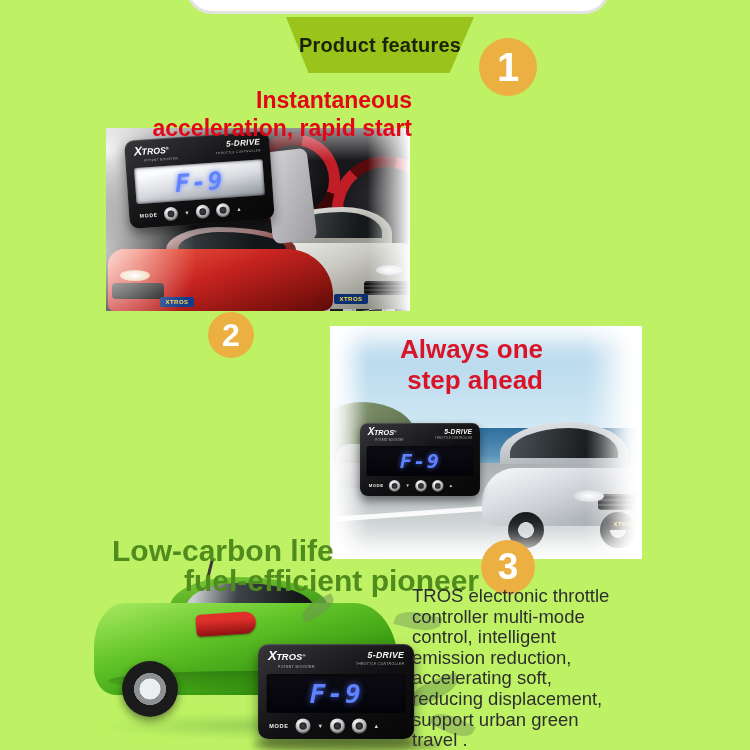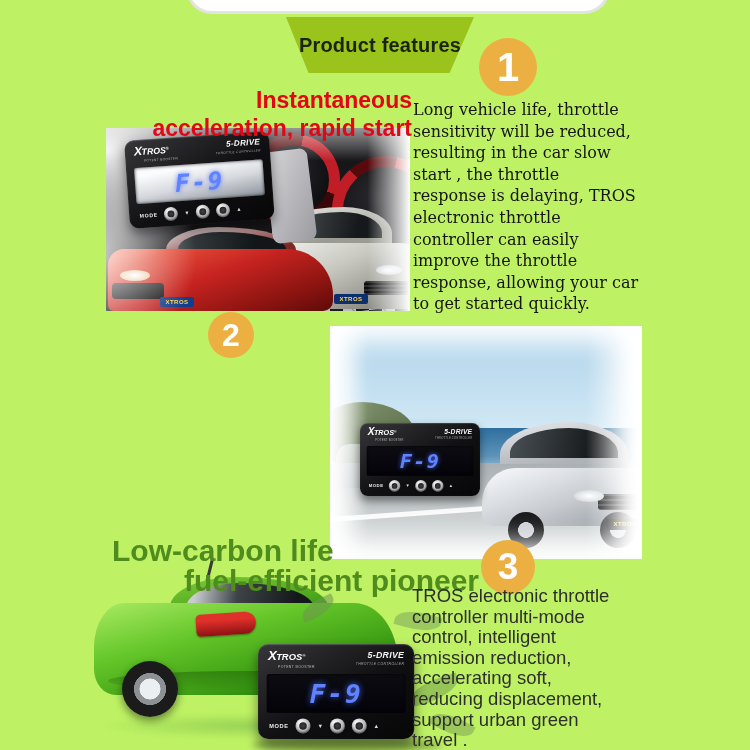--- a/index.html
+++ b/index.html
@@ -194,31 +194,23 @@
     <div class="dev-btns">
       <span class="mode">MODE</span>
       <span class="knob"></span>
       <span class="tri">▼</span>
       <span class="knob"></span>
       <span class="knob"></span>
       <span class="tri">▲</span>
     </div>
   </div>
 
-  <div class="pre" id="para1">Long vehicle life, throttle
-sensitivity will be reduced,
-resulting in the car slow
-start , the throttle
-response is delaying, TROS
-electronic throttle
-controller can easily
-improve the throttle
-response, allowing your car
-to get started quickly.</div>
-
+
+  <div class="h-red pre" id="h2">Always one
+step ahead</div>
 
   <div id="photo2">
     <div class="hill"></div>
     <div class="sea"></div>
     <div class="road"></div>
     <div class="faint-car"></div>
     <div class="car-main">
       <div class="roof"></div>
       <div class="win"></div>
       <div class="body"></div>

